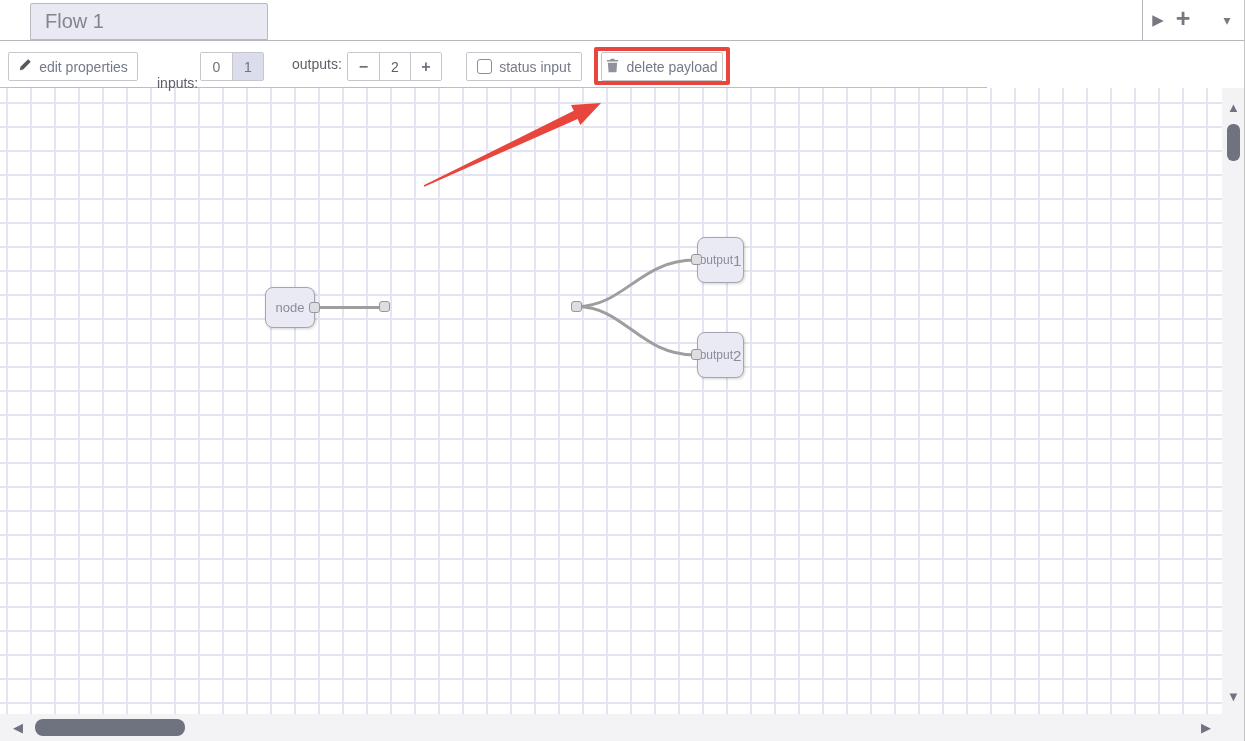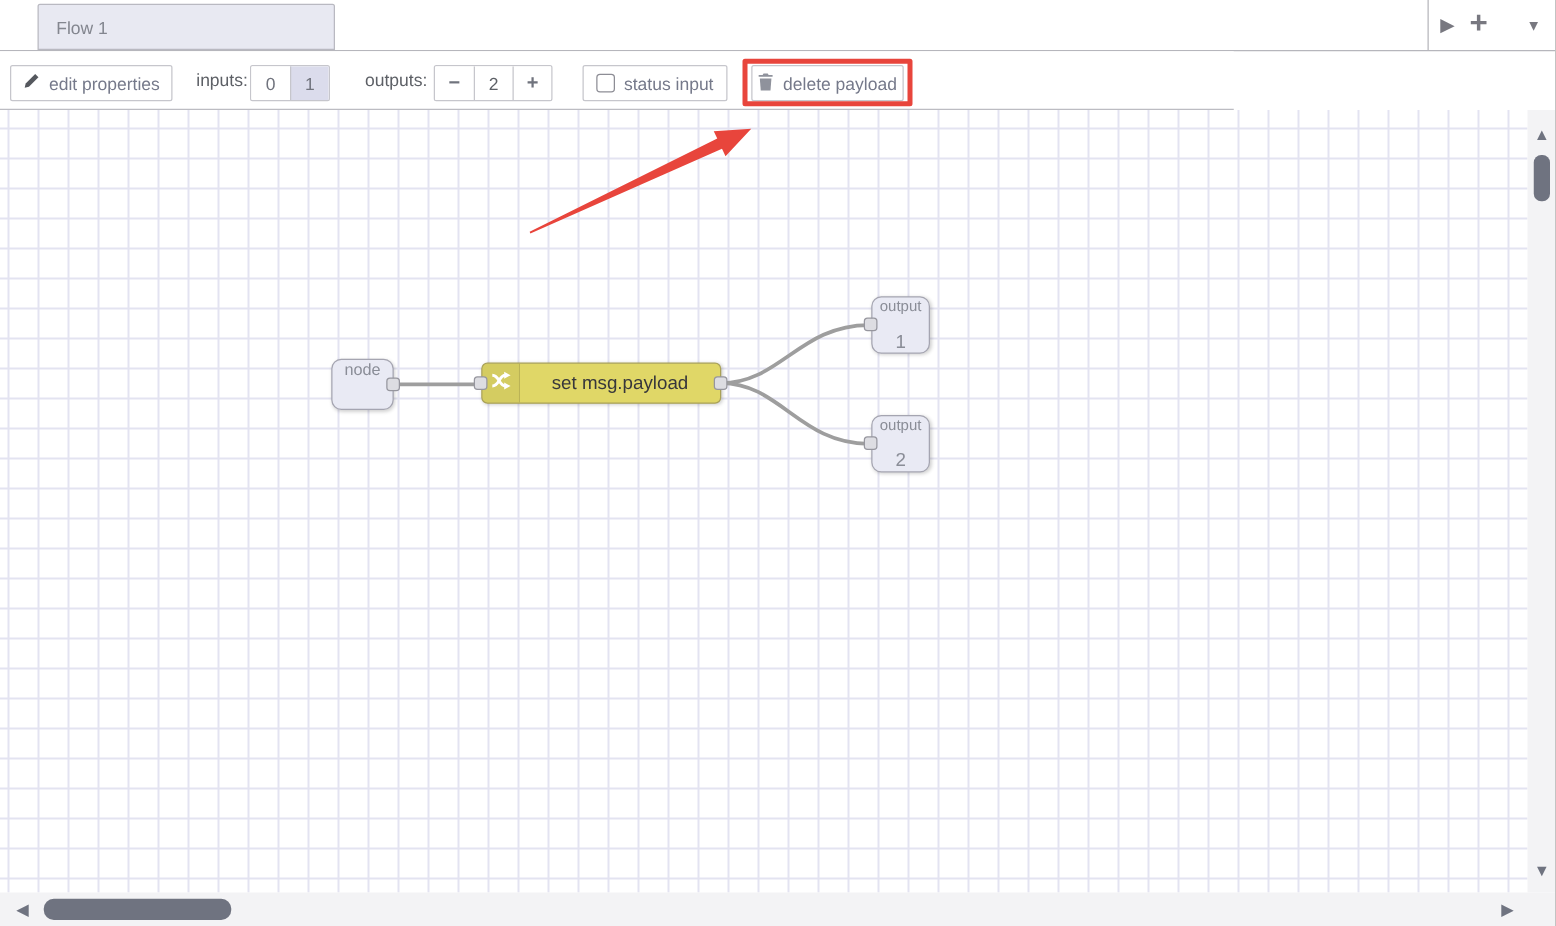--- a/index.html
+++ b/index.html
@@ -1,36 +1,36 @@
 <!DOCTYPE html>
 <html><head>
 <meta charset="utf-8">
 <style>
   * { margin:0; padding:0; box-sizing:border-box; }
   body { font-family:"Liberation Sans", sans-serif; background:#fff; }
   .page { position:relative; width:1245px; height:741px; overflow:hidden; background:#fff; border-right:1px solid #c3c3c3; }
 
   
   .header { position:absolute; left:0; top:0; width:1245px; height:41px; background:#fff; border-bottom:1px solid #b6b6bc; }
-  .tab { position:absolute; top:3px; height:37px; font-size:14px; display:flex; align-items:center; cursor:pointer; }
+  .tab { position:absolute; top:3px; height:37px; font-size:20px; display:flex; align-items:center; cursor:pointer; }
   .tab-inactive { left:30px; width:238px; background:#e8e9f2; border:1px solid #b9b9c1; color:#83868f; padding-left:14px; border-radius:2px 2px 0 0; }
   .tab-active { left:270px; width:246px; height:38px; background:#fff; border:1px solid #b9b9c1; border-bottom:none; color:#414349; font-weight:bold; padding-left:16px; border-radius:2px 2px 0 0; z-index:2; }
   .tab-active .subflow-icon { margin-right:8px; }
   .hdr-sep { position:absolute; left:1142px; top:0; width:1px; height:40px; background:#b6b6bc; }
   .hdr-btn { position:absolute; top:0; height:40px; display:flex; align-items:center; justify-content:center; color:#787880; cursor:pointer; }
   .hdr-next { left:1147px; width:22px; font-size:15px; }
   .hdr-add  { left:1170px; width:26px; font-size:25px; font-weight:bold; padding-bottom:3px; }
   .hdr-menu { left:1214px; width:26px; font-size:14px; }
 
   
   .toolbar { position:absolute; left:0; top:41px; width:987px; height:47px; background:#fff; border-bottom:1px solid #bcbcc2; z-index:1; }
   .tb-label { position:absolute; top:0; height:46px; line-height:46px; font-size:14px; color:#5d6066; }
   .btn { position:absolute; top:11px; height:29px; display:flex; align-items:center; justify-content:center; gap:7px; background:#fff; border:1px solid #c6c6cc; border-radius:2px; font-size:14px; color:#75798a; cursor:pointer; }
   .btn-edit { left:8px; width:130px; }
-  .lbl-inputs { left:157px; }
+  .lbl-inputs { left:157px;margin-top:19px; }
   .group { position:absolute; top:11px; height:29px; display:flex; border:1px solid #c6c6cc; border-radius:2px; overflow:hidden; }
   .grp-inputs { left:200px; }
   .seg { width:31px; height:27px; display:flex; align-items:center; justify-content:center; font-size:14px; color:#70737d; background:#fff; cursor:pointer; }
   .seg + .seg { border-left:1px solid #c6c6cc; }
   .seg.selected { background:#dbdcec; }
   .lbl-outputs { left:292px; }
   .grp-outputs { left:347px; }
   .seg.op { font-weight:bold; font-size:16px; }
   .seg.val { cursor:default; color:#5d6066; }
   .btn-status { left:466px; width:116px; }
@@ -41,21 +41,21 @@
   .highlight-box { position:absolute; left:594px; top:47px; width:136px; height:38px; border:4px solid #e8453c; border-radius:2px; z-index:30; pointer-events:none; }
 
   
   .canvas { position:absolute; left:0; top:88px; width:1222px; height:626px; background:#fff;
     background-image:
       linear-gradient(to right, #e3e3f1 2px, transparent 2px),
       linear-gradient(to bottom, #e3e3f1 2px, transparent 2px);
     background-size:24px 24px; background-position:6px 14px; }
   .wires { position:absolute; left:0; top:0; width:1222px; height:626px; z-index:1; }
   .node { position:absolute; border-radius:8px; box-shadow:1px 1px 3px rgba(0,0,0,0.18); z-index:2; cursor:move; }
-  .io-node { background:#e9eaf4; border:1px solid #a5a5b1; color:#8a8d97; display:flex; flex-direction:column; align-items:center; justify-content:space-between; }
+  .io-node { background:#e9eaf4; border:1px solid #a5a5b1; color:#8a8d97; display:flex; align-items:center; justify-content:center; }
   .node-input { left:265px; top:199px; width:50px; height:41px; font-size:13px; }
   .node-out1 { left:697px; top:149px; width:47px; height:46px; }
   .node-out2 { left:697px; top:244px; width:47px; height:46px; }
   .io-small { font-size:12px; line-height:14px; }
   .io-num { font-size:15px; line-height:17px; }
   .change-node { left:385px; top:202px; width:192px; height:33px; background:#e0d767; border:1px solid #a9a157; border-radius:5px; display:flex; align-items:center; z-index:2; }
   .change-icon-box { width:30px; height:100%; background:rgba(0,0,0,0.05); border-right:1px solid rgba(0,0,0,0.12); border-radius:4px 0 0 4px; display:flex; align-items:center; justify-content:center; }
   .change-label { flex:1; text-align:center; font-size:15px; color:#37373b; }
   .port { position:absolute; width:11px; height:11px; background:#dddde2; border:1px solid #96969e; border-radius:3px; z-index:3; cursor:crosshair; }
   .arrow-svg { position:absolute; left:0; top:0; width:1222px; height:626px; z-index:10; pointer-events:none; }
@@ -133,33 +133,20 @@
       <path d="M315,219.5 L385,219.5" stroke="#9e9e9e" stroke-width="3" fill="none"></path>
       <path d="M577,218.5 C624,218.5 640,172 695,172" stroke="#9e9e9e" stroke-width="3" fill="none"></path>
       <path d="M577,218.5 C624,218.5 640,267 695,267" stroke="#9e9e9e" stroke-width="3" fill="none"></path>
     </svg>
 
     <div class="node io-node node-input">
       <span>node</span>
     </div>
     <div class="port" style="left:309px; top:214px;"></div>
 
-    <div class="node change-node">
-      <div class="change-icon-box">
-        <span>
-          <svg width="19" height="19" viewBox="0 0 20 20">
-            <path d="M3 5.5 C9 5.5 8.5 14.5 14 14.5" stroke="#fff" stroke-width="2.4" fill="none"></path>
-            <path d="M3 14.5 C9 14.5 8.5 5.5 14 5.5" stroke="#fff" stroke-width="2.4" fill="none"></path>
-            <path d="M13 2.6 L18.4 5.5 L13 8.4 Z" fill="#fff"></path>
-            <path d="M13 11.6 L18.4 14.5 L13 17.4 Z" fill="#fff"></path>
-          </svg>
-        </span>
-      </div>
-      <span class="change-label">set msg.payload</span>
-    </div>
     <div class="port" style="left:379px; top:213px;"></div>
     <div class="port" style="left:571px; top:213px;"></div>
 
     <div class="node io-node node-out1">
       <span class="io-small">output</span>
       <span class="io-num">1</span>
     </div>
     <div class="port" style="left:691px; top:166px;"></div>
 
     <div class="node io-node node-out2">

